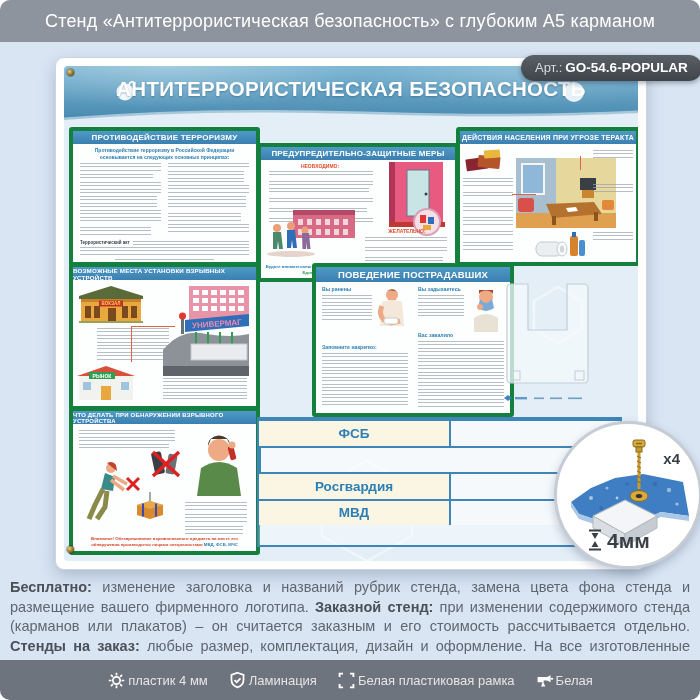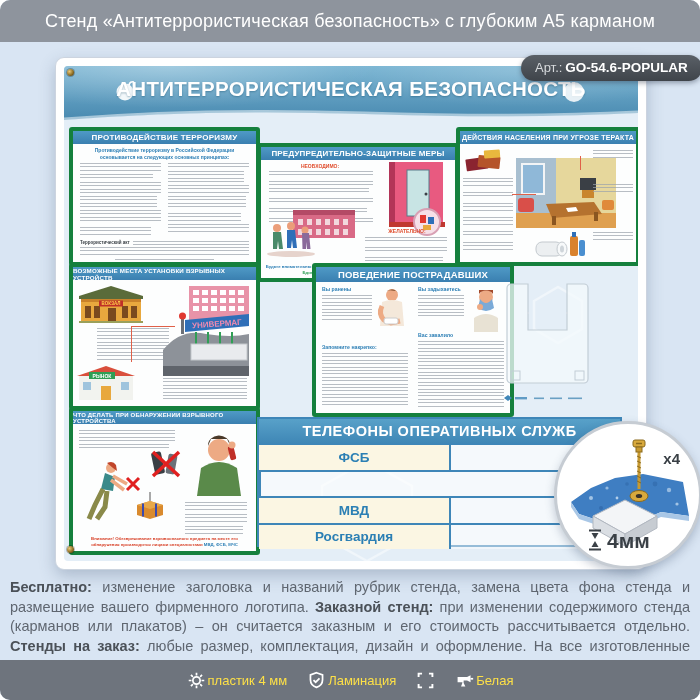--- a/index.html
+++ b/index.html
@@ -64,21 +64,21 @@
   .detail .x4{position:absolute;right:19px;top:26px;font-size:15px;font-weight:700;color:#3a4046;}
   .detail .mm{position:absolute;left:50px;bottom:13px;font-size:21px;font-weight:700;color:#3a4046;}
   .detail .thick{position:absolute;left:30px;bottom:15px;}
 
   
   .desc{position:absolute;left:10px;top:578px;width:680px;margin:0;font-size:14.5px;line-height:19.5px;color:#5f6670;text-align:justify;}
   .desc b{color:#4b5158;}
 
   
   .bottom-bar{position:absolute;left:0;top:660px;width:700px;height:40px;background:#6e747d;display:flex;align-items:center;justify-content:center;gap:20px;}
-  .f-item{display:flex;align-items:center;gap:2px;color:#fde047;font-size:13px;white-space:nowrap;}
+  .f-item{display:flex;align-items:center;gap:2px;color:#e5e5e5;font-size:13px;white-space:nowrap;}
 </style>
 </head>
 <body>
 
 <div class="screen">
 
   <header class="top-bar">
     <span>Стенд «Антитеррористическая безопасность» с глубоким А5 карманом</span>
   </header>
 
@@ -388,34 +388,33 @@
       </svg>
       <svg class="logos" width="92" height="8" viewBox="0 0 92 8">
         <polygon points="6,1 10,4 6,7 2,4" fill="#3f86b8"></polygon>
         <rect x="13" y="3" width="12" height="2.4" fill="#3f86b8" opacity=".8"></rect>
         <rect x="32" y="3.5" width="10" height="1.6" fill="#6aa0c4"></rect>
         <rect x="48" y="3.5" width="12" height="1.6" fill="#6aa0c4"></rect>
         <rect x="66" y="3.5" width="14" height="1.6" fill="#6aa0c4"></rect>
       </svg>
 
       <div class="ptable">
-        <div class="pt-h">ТЕЛЕФОНЫ ОПЕРАТИВНЫХ СЛУЖБ</div>
         <div class="pt-row">
           <div class="pt-name">ФСБ</div>
           <div class="pt-val"></div>
         </div>
         <div class="pt-row">
           <div class="pt-val"></div>
         </div>
         <div class="pt-row">
+          <div class="pt-name">Росгвардия</div>
+          <div class="pt-val"></div>
+        </div>
+        <div class="pt-row">
           <div class="pt-name">МВД</div>
-          <div class="pt-val"></div>
-        </div>
-        <div class="pt-row">
-          <div class="pt-name">Росгвардия</div>
           <div class="pt-val"></div>
         </div>
       </div>
 
     </div>
   </div>
 
   <div class="badge">
     <span>Арт.:</span><b>GO-54.6-POPULAR</b>
   </div>
@@ -471,20 +470,21 @@
         <path d="M7.5 10.5l2.5 2.5 4.5-4.5" fill="none" stroke="#fff" stroke-width="2"></path>
       </svg>
       <span>Ламинация</span>
     </div>
     <div class="f-item">
       <svg width="19" height="19" viewBox="0 0 22 22">
         <g stroke="#fff" stroke-width="2.2" fill="none">
           <path d="M3 7V3h4 M15 3h4v4 M19 15v4h-4 M7 19H3v-4"></path>
         </g>
       </svg>
+      <span>Белая пластиковая рамка</span>
     </div>
     <div class="f-item">
       <svg width="19" height="19" viewBox="0 0 22 22">
         <path d="M3 7h11l4-2v8l-4-2h-4v3l2 4H7l1.5-4V13H3z" fill="#fff"></path>
         <rect x="18" y="8" width="3" height="2" fill="#fff"></rect>
       </svg>
       <span>Белая</span>
     </div>
   </footer>
 

